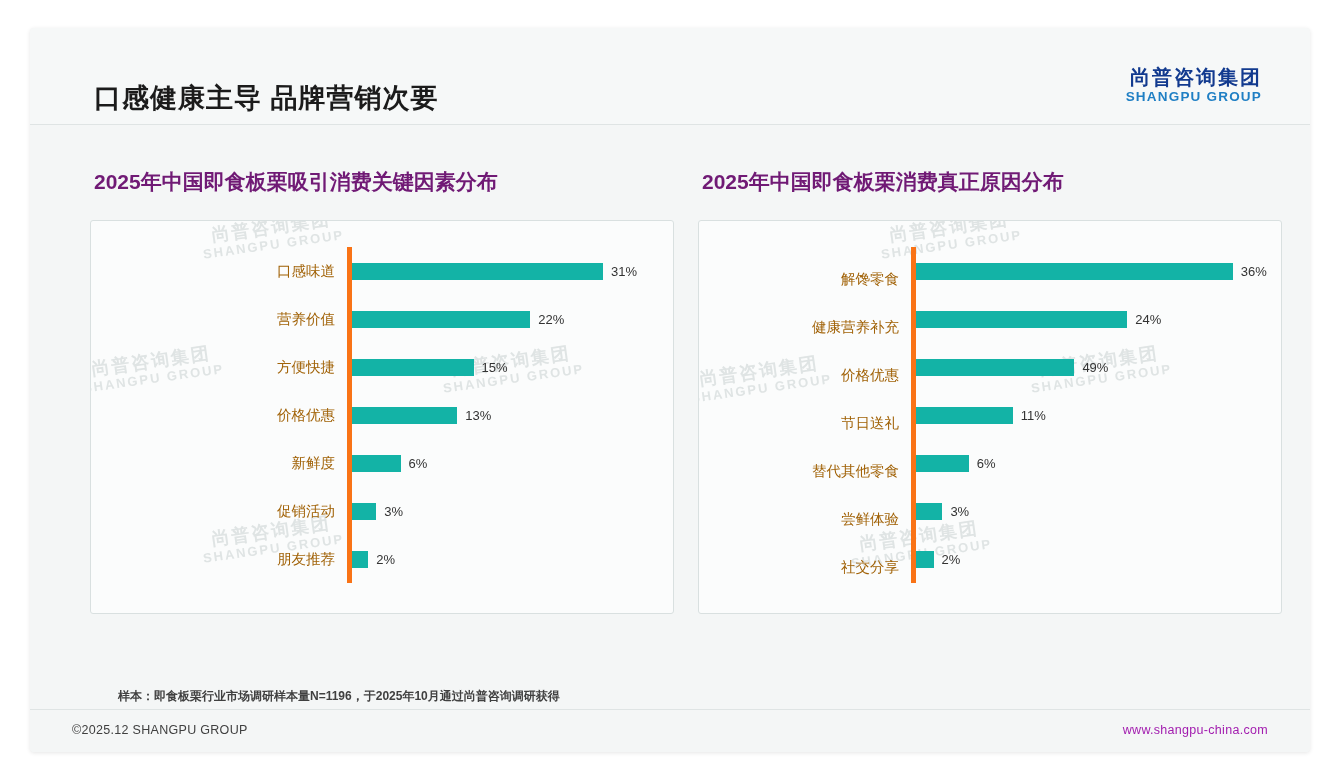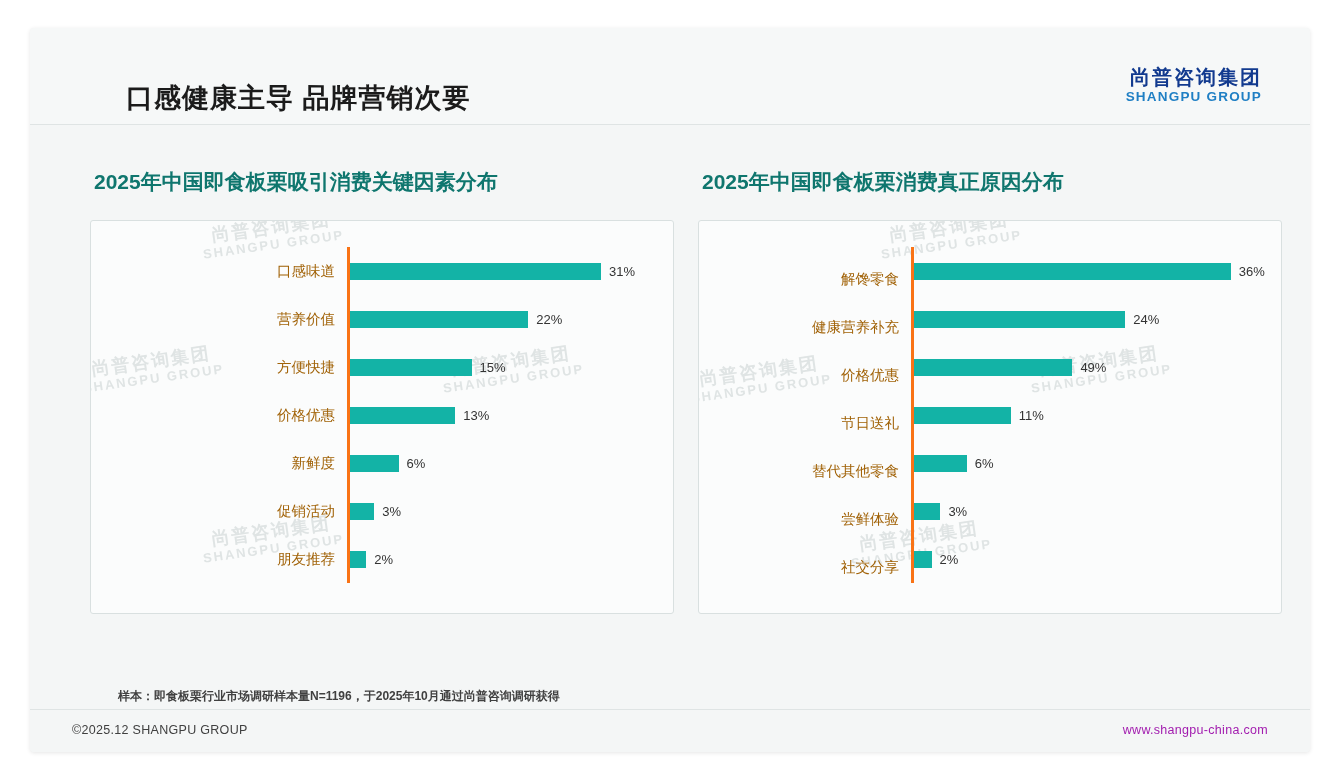--- a/index.html
+++ b/index.html
@@ -36,21 +36,20 @@
     border-bottom: 1px solid #dfe4e4;
   }
   .header-title {
     position: absolute;
     left: 64px;
     top: 52px;
     font-size: 27px;
     font-weight: bold;
     color: #1b1b1b;
     letter-spacing: 1px;
-    margin-left: 32px;
   }
   .logo {
     position: absolute;
     right: 48px;
     top: 38px;
     text-align: right;
     line-height: 1.15;
   }
   .logo-cn {
     font-size: 20px;
@@ -68,21 +67,21 @@
   .chart-block {
     position: absolute;
     top: 140px;
   }
   .chart-block.left  { left: 60px;  width: 584px; }
   .chart-block.right { left: 668px; width: 584px; }
 
   .chart-title {
     font-size: 21px;
     font-weight: bold;
-    color: #0f766e;
+    color: #701a75;
     margin: 0 0 24px 0;
     padding-left: 4px;
     white-space: nowrap;
   }
   .chart-card {
     position: relative;
     height: 392px;
     background: #fbfcfc;
     border: 1px solid #d9e0e0;
     border-radius: 3px;
@@ -119,21 +118,21 @@
     color: #a16207;
     padding-right: 12px;
     white-space: nowrap;
   }
   .left .row-label  { width: 244px; }
   .right .row-label { width: 200px; margin-top: 16px; }
   .bar-wrap {
     display: flex;
     align-items: center;
     flex: 1 1 auto;
-    border-left: 3px solid #f97316;
+    border-left: 5px solid #f97316;
     height: 100%;
   }
   .bar {
     height: 17px;
     background: #13b3a6;
   }
   .bar-val {
     font-size: 13px;
     color: #333333;
     margin-left: 8px;

